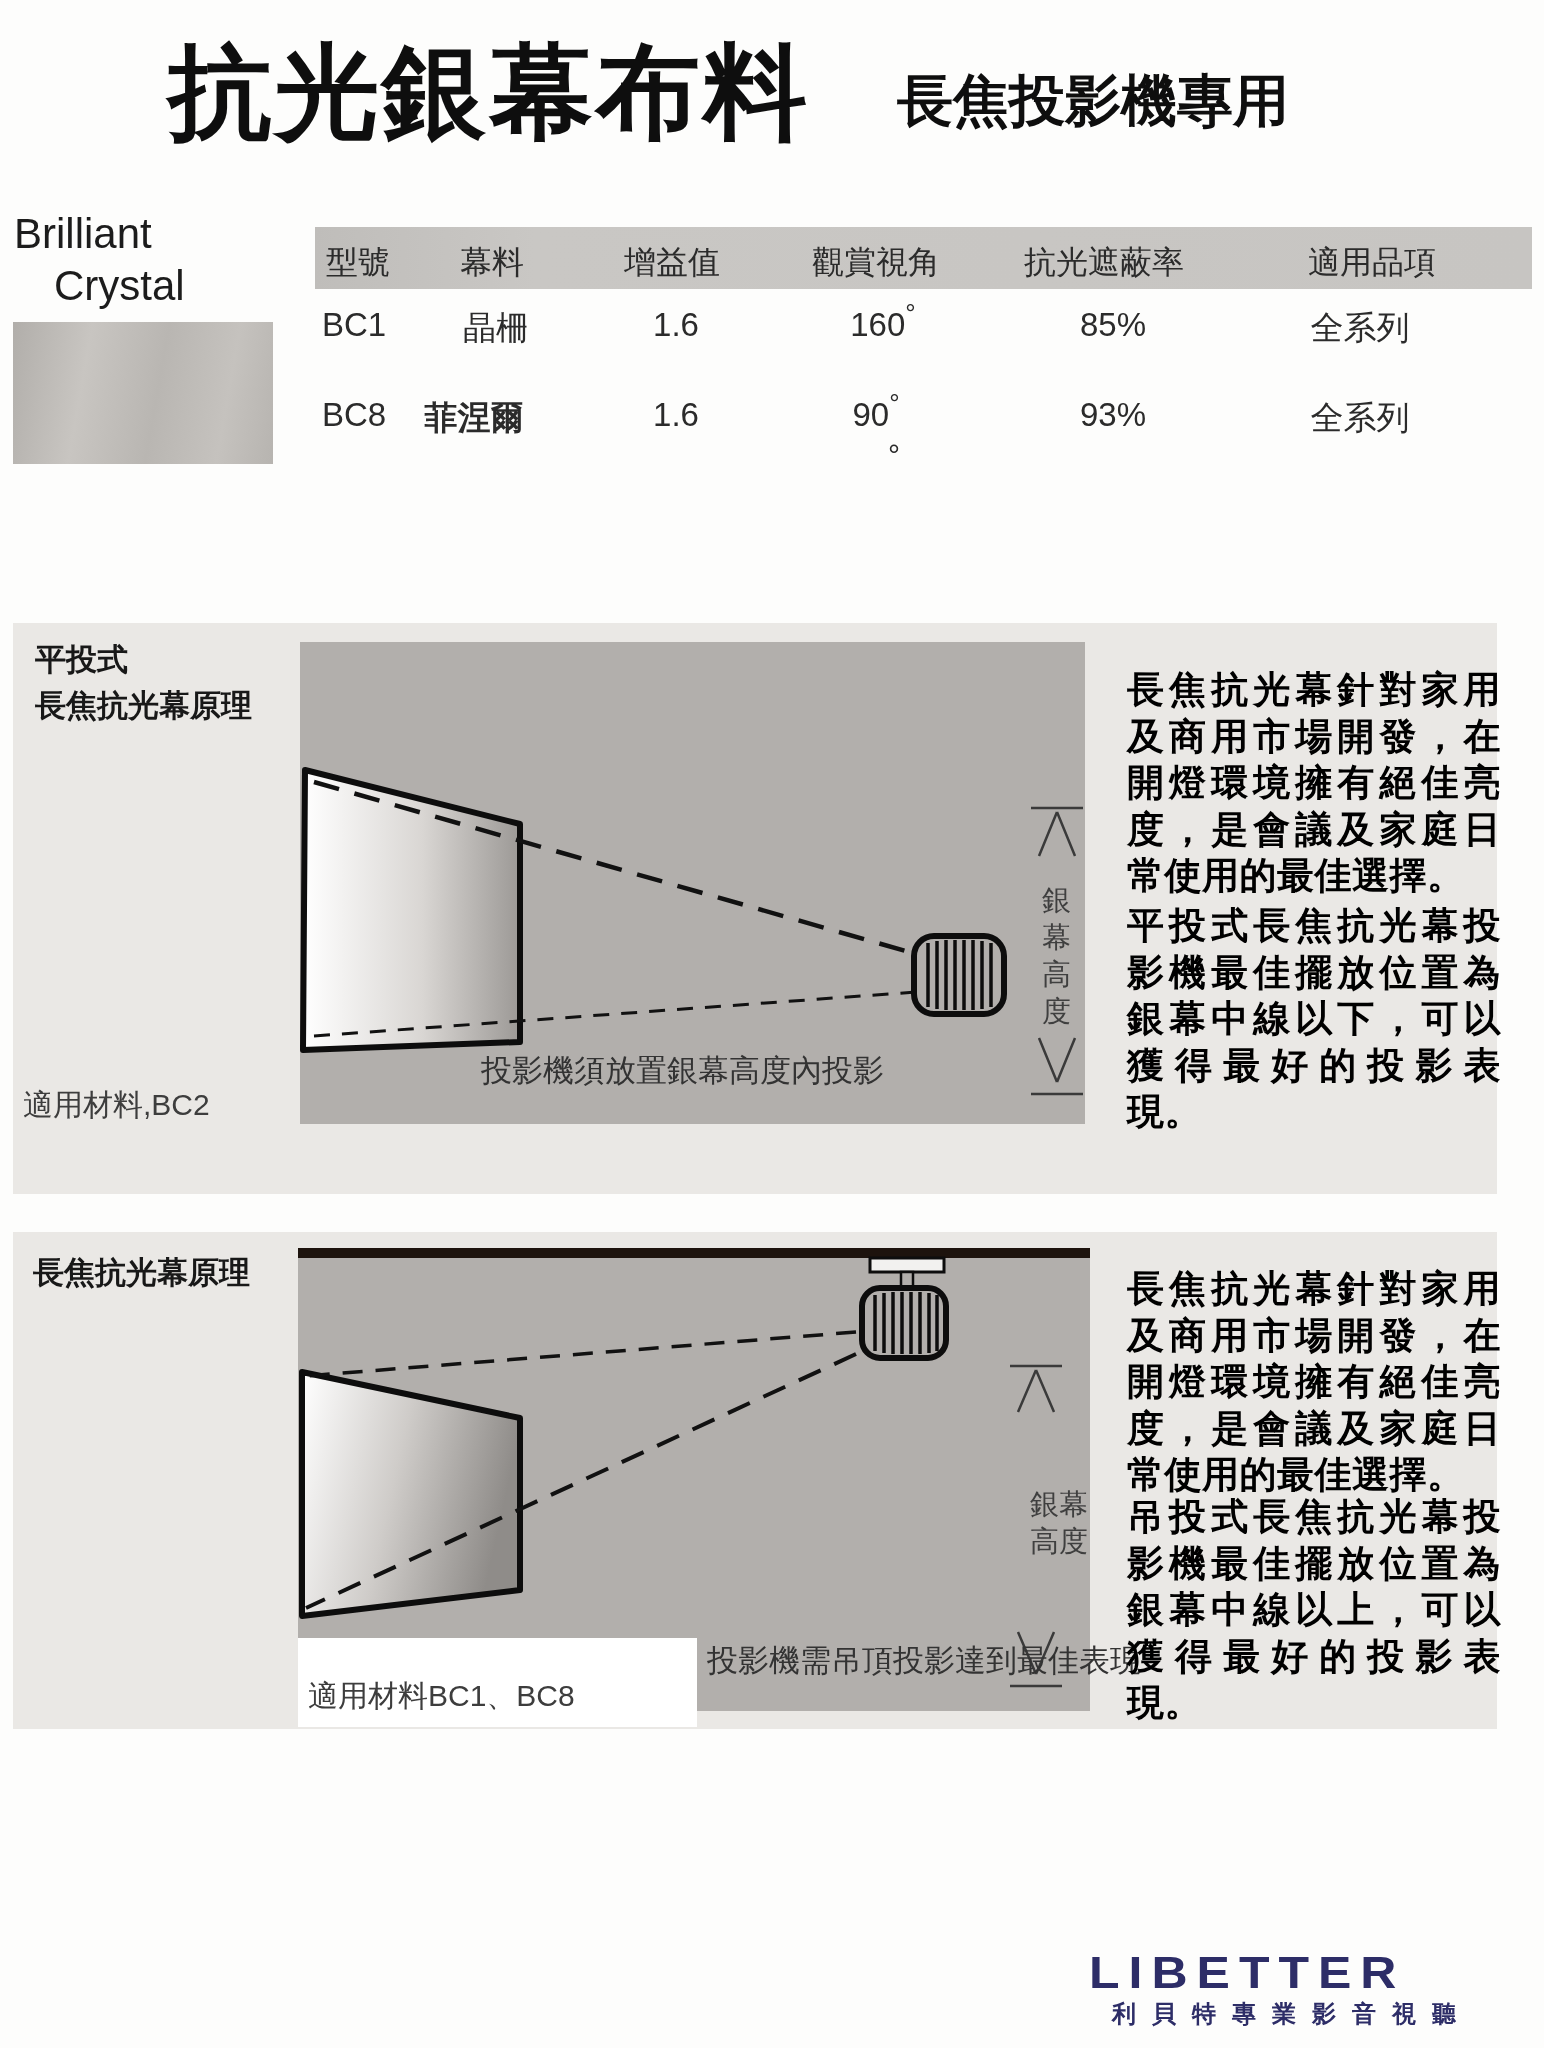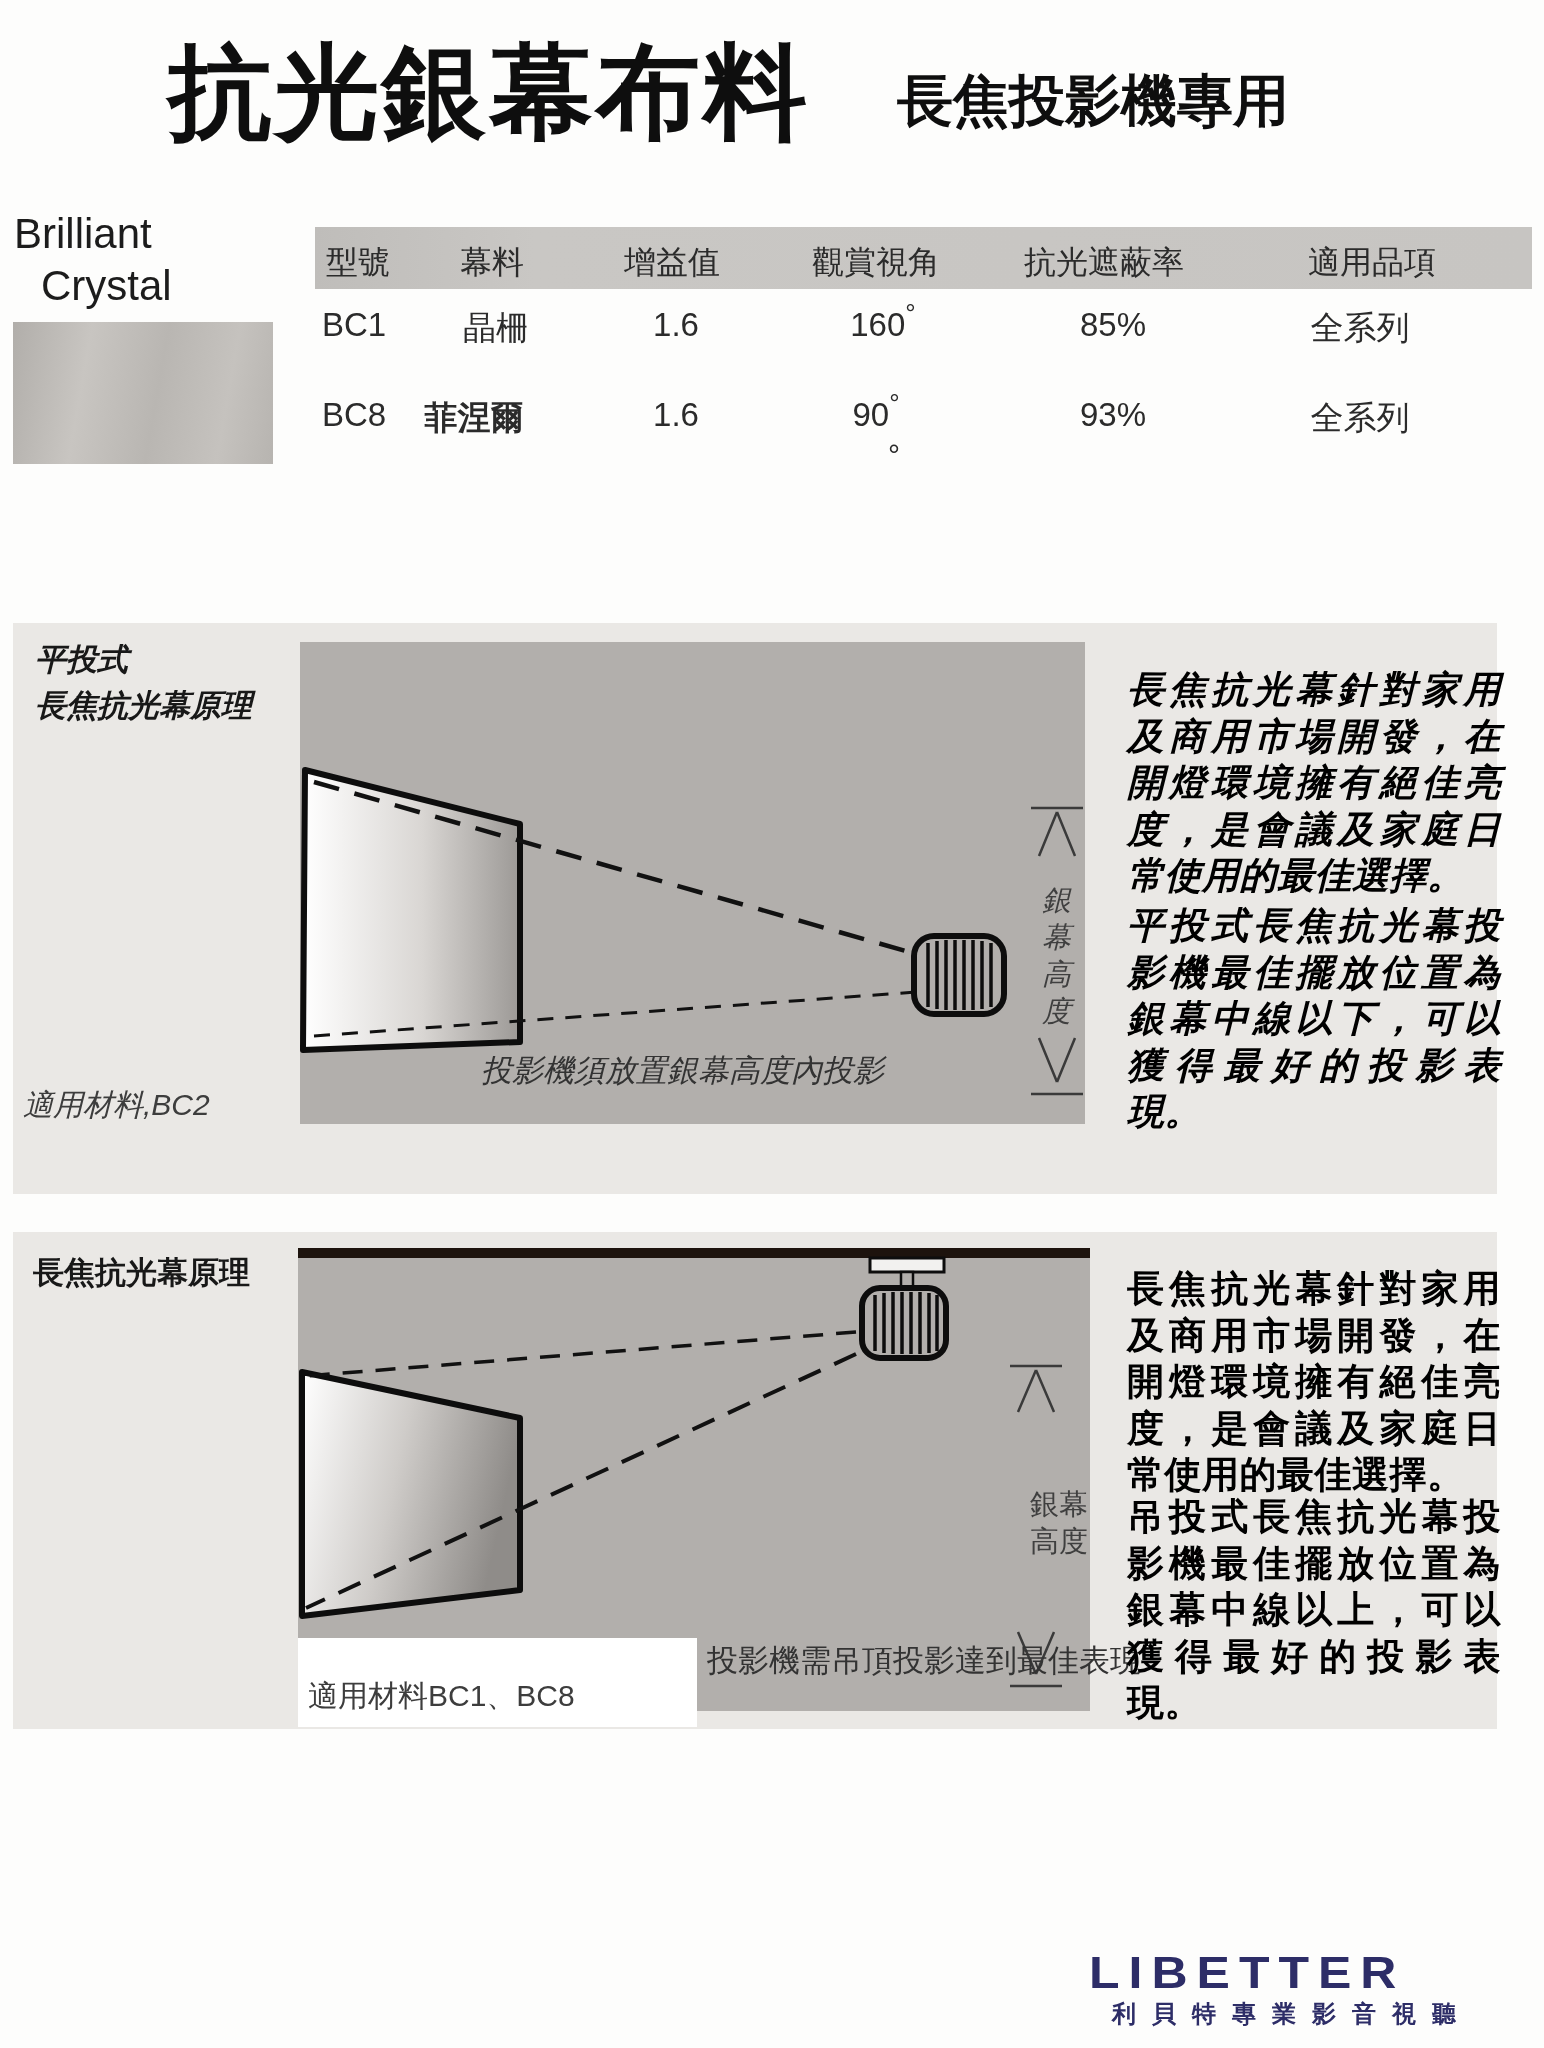--- a/index.html
+++ b/index.html
@@ -9,38 +9,38 @@
     font-family:"Liberation Sans","DejaVu Sans",sans-serif;
     color:#1f1f1f;
   }
   .abs{position:absolute;}
 
   
   .main-title{left:168px;top:24px;font-size:104px;font-weight:900;letter-spacing:3px;color:#0e0e0e;}
   .main-subtitle{left:897px;top:64px;font-size:56px;font-weight:800;color:#0e0e0e;}
 
   .brand{left:14px;top:208px;font-size:42px;font-weight:400;color:#1c1c1c;line-height:52px;}
-  .brand .l2{margin-left:27px;}
+  .brand .l2{margin-left:40px;}
   .swatch{
     left:13px;top:322px;width:260px;height:142px;
     background:linear-gradient(100deg,#b1aeaa 0%,#c8c5c1 28%,#b9b6b2 55%,#c5c2be 80%,#b7b4b0 100%);
   }
 
   
   .table-bar{left:315px;top:227px;width:1217px;height:62px;
     background:linear-gradient(90deg,#bfbdba 0%,#c9c7c4 18%,#c7c5c2 100%);}
   .th{top:241px;font-size:32px;color:#2b2b2b;transform:translateX(-50%);white-space:nowrap;}
   .td{font-size:33px;color:#2b2b2b;transform:translateX(-50%);white-space:nowrap;}
   .row1{top:306px;} .row2{top:396px;}
   sup.deg{font-size:26px;vertical-align:top;position:relative;top:-8px;}
   .stray-deg{left:888px;top:438px;font-size:30px;color:#2b2b2b;}
 
   
   .panel{left:13px;width:1484px;background:#eae8e5;}
-  .panel1{top:623px;height:571px;font-style:italic;}
+  .panel1{top:623px;height:571px;}
   .panel2{top:1232px;height:497px;}
   .sec-title{font-size:31px;font-weight:800;color:#181818;line-height:46px;}
   .diagram-box{position:absolute;background:#b2afac;}
   .box1{left:287px;top:19px;width:785px;height:482px;}
   .box2{left:285px;top:16px;width:792px;height:463px;}
   .caption{position:absolute;font-size:31px;color:#333;text-align:center;white-space:nowrap;}
   .material-note{position:absolute;font-size:30px;color:#3d3d3d;white-space:nowrap;}
   .height-label{position:absolute;font-size:29px;color:#3f3f3f;line-height:37px;text-align:center;}
   .para{position:absolute;left:1114px;width:374px;font-size:37px;font-weight:700;
         color:#000000;line-height:46.5px;text-align:justify;letter-spacing:0.5px;}

